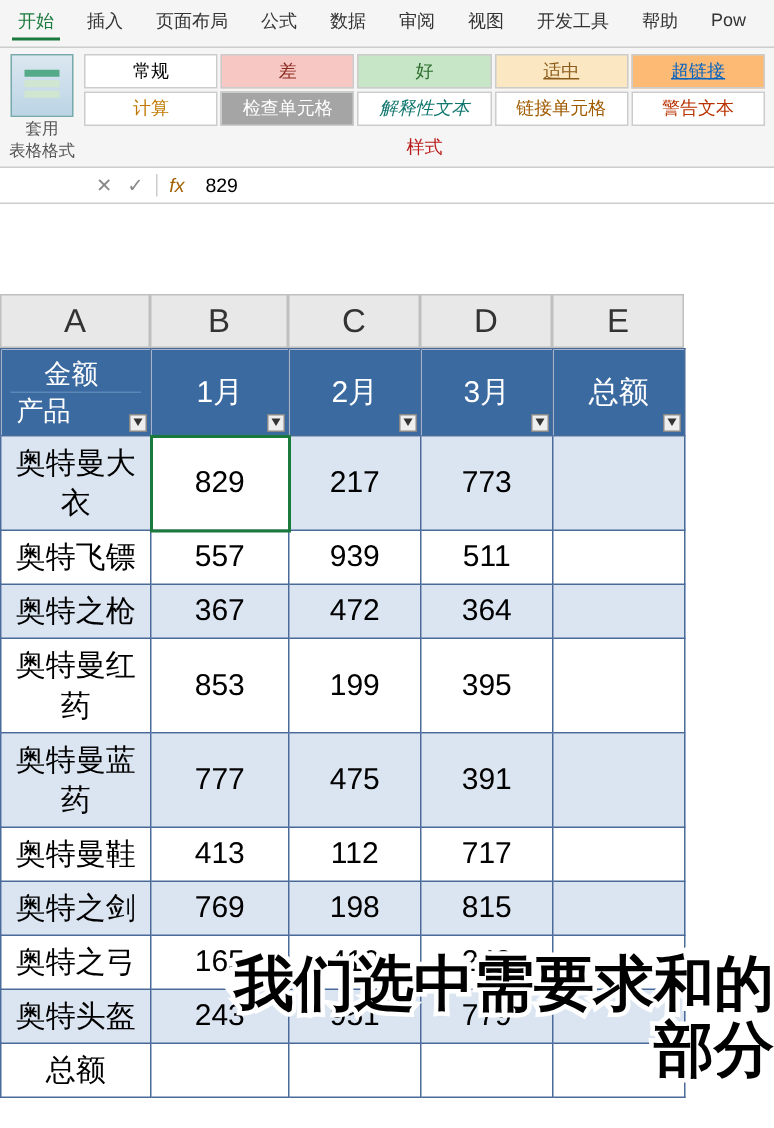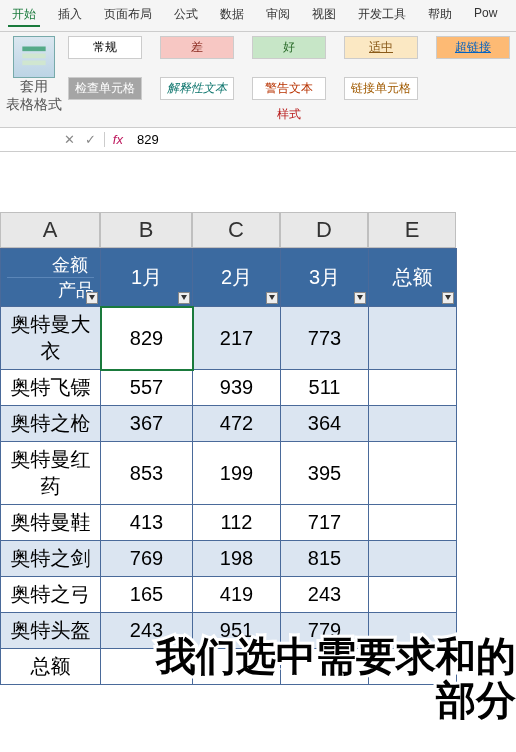--- a/index.html
+++ b/index.html
@@ -3,54 +3,54 @@
 <meta charset="utf-8">
 <style>
 * { margin: 0; padding: 0; box-sizing: border-box; }
 body { font-family: "Microsoft YaHei", sans-serif; background: #fff; width: 516px; height: 752px; overflow: hidden; position: relative; }
 
 .ribbon-tabs { display: flex; gap: 14px; padding: 4px 8px; font-size: 12px; color: #333; border-bottom: 1px solid #ccc; background: #f5f5f5; }
 .ribbon-tabs .tab { cursor: pointer; padding: 2px 4px; }
 .ribbon-tabs .tab.active { color: #1a7a3c; border-bottom: 2px solid #1a7a3c; }
 
 .ribbon-body { display: flex; background: #f5f5f5; border-bottom: 1px solid #ccc; padding: 4px 6px 2px 6px; gap: 6px; align-items: flex-start; }
-.ribbon-group { display: flex; flex-direction: column; align-items: center; font-size: 14px; color: #555; }
+.ribbon-group { display: flex; flex-direction: column; align-items: center; font-size: 11px; color: #555; }
 .format-btn { width: 42px; height: 42px; background: linear-gradient(#dbe7f0,#bcd4e5); border: 1px solid #7aa; display: flex; align-items: center; justify-content: center; }
 .format-btn svg { width: 28px; height: 28px; }
 .ribbon-styles { flex: 1; }
-.styles-grid { display: grid; grid-template-columns: repeat(5, 1fr); gap: 18px; font-size: 12px; }
+.styles-grid { display: grid; grid-template-columns: repeat(5, 1fr); gap: 2px; font-size: 12px; }
 .styles-grid .cell { border: 1px solid #ccc; padding: 2px 6px; text-align: center; white-space: nowrap; overflow: hidden; }
 .cell.normal { background: #fff; }
 .cell.bad { background: #f7c7c3; color: #8b2b20; }
 .cell.good { background: #c7e6c7; color: #2c6d2c; }
 .cell.neutral { background: #fbe8c3; color: #8a5b1a; text-decoration: underline; }
 .cell.link { color: #0563c1; text-decoration: underline; background: #fdba74; }
 .cell.calc { background: #fff; color: #c07800; }
 .cell.check { background: #a5a5a5; color: #fff; }
 .cell.explain { background: #fff; color: #0f766e; font-style: italic; }
 .cell.warn { background: #fff; color: #b83200; }
 .cell.linkcell { background: #fff; color: #a05a00; }
 .styles-label { text-align: center; font-size: 12px; color: #b91c1c; padding: 6px 0 2px; }
 
 .formula-bar { display: flex; align-items: center; border-bottom: 1px solid #ccc; font-size: 13px; background: #fff; height: 24px; }
 .formula-bar .namebox { width: 56px; border-right: 1px solid #ccc; padding-left: 6px; color:#555; }
 .formula-bar .btns { display: flex; gap: 10px; padding: 0 8px; color: #888; border-right: 1px solid #ccc; }
-.formula-bar .fx { padding: 0 8px; font-style: italic; color:#be185d; }
+.formula-bar .fx { padding: 0 8px; font-style: italic; color:#a16207; }
 .formula-bar .val { padding-left: 6px; color:#000; }
 
 .sheet-wrap { margin-top: 60px; padding: 0 0 0 0; }
 .col-headers { display: grid; grid-template-columns: 100px 92px 88px 88px 88px; font-size: 22px; color: #333; text-align: center; }
 .col-headers div { border: 1px solid #bfbfbf; background: #e8e8e8; padding: 4px 0; }
 
 table.data { border-collapse: collapse; width: 456px; table-layout: fixed; }
 table.data th, table.data td { border: 1px solid #4a6a9a; font-size: 20px; padding: 4px 6px; height: 30px; }
 table.data thead th { background: #3b6aa0; color: #fff; font-weight: normal; position: relative; }
 .corner { background: #3b6aa0; color:#fff; }
-.corner .top { text-align: right; border-bottom: 1px solid #5b86b8; font-size: 18px; padding-right: 6px; }
-.corner .bot { text-align: right; font-size: 18px; padding-left: 4px; }
+.corner .top { text-align: center; border-bottom: 1px solid #5b86b8; font-size: 18px; padding-right: 6px; }
+.corner .bot { text-align: left; font-size: 18px; padding-left: 4px; }
 .filter { position: absolute; right: 2px; bottom: 2px; width: 12px; height: 12px; background: #eee; border: 1px solid #888; }
 .filter::after { content:''; display:block; width:0; height:0; border-left:3px solid transparent; border-right:3px solid transparent; border-top:5px solid #333; margin:2px auto 0; }
 
 table.data tbody td { text-align: center; color: #000; }
 table.data tbody td.prod { text-align: center; }
 table.data tbody tr.odd td { background: #dbe5f1; }
 table.data tbody tr.even td { background: #fff; }
 table.data tbody td.selected { outline: 2px solid #1a7a3c; outline-offset: -1px; background: #fff !important; }
 
 .caption { position: absolute; bottom: 30px; left: 0; right: 0; text-align: right; font-size: 40px; font-weight: 900; color: #000; -webkit-text-stroke: 6px #fff; paint-order: stroke fill; line-height: 1.1; }
@@ -83,24 +83,25 @@
     <span style="white-space:pre-line; text-align:center;">套用
 表格格式</span>
   </div>
   <div class="ribbon-styles">
     <div class="styles-grid">
       <div class="cell normal">常规</div>
       <div class="cell bad">差</div>
       <div class="cell good">好</div>
       <div class="cell neutral">适中</div>
       <div class="cell link">超链接</div>
+      <div class="cell calc">计算</div>
       <div class="cell check">检查单元格</div>
       <div class="cell explain">解释性文本</div>
+      <div class="cell linkcell">链接单元格</div>
       <div class="cell warn">警告文本</div>
-      <div class="cell linkcell">链接单元格</div>
     </div>
     <div class="styles-label">样式</div>
   </div>
 </div>
 
 <div class="formula-bar">
   <div class="namebox"></div>
   <div class="btns">
     <span>✕</span>
     <span>✓</span>
@@ -159,20 +160,27 @@
           <td>364</td>
           <td></td>
         </tr>
         <tr class="even">
           <td class="prod">奥特曼红药</td>
           <td>853</td>
           <td>199</td>
           <td>395</td>
           <td></td>
         </tr>
+        <tr class="odd">
+          <td class="prod">奥特曼蓝药</td>
+          <td>777</td>
+          <td>475</td>
+          <td>391</td>
+          <td></td>
+        </tr>
         <tr class="even">
           <td class="prod">奥特曼鞋</td>
           <td>413</td>
           <td>112</td>
           <td>717</td>
           <td></td>
         </tr>
         <tr class="odd">
           <td class="prod">奥特之剑</td>
           <td>769</td>

